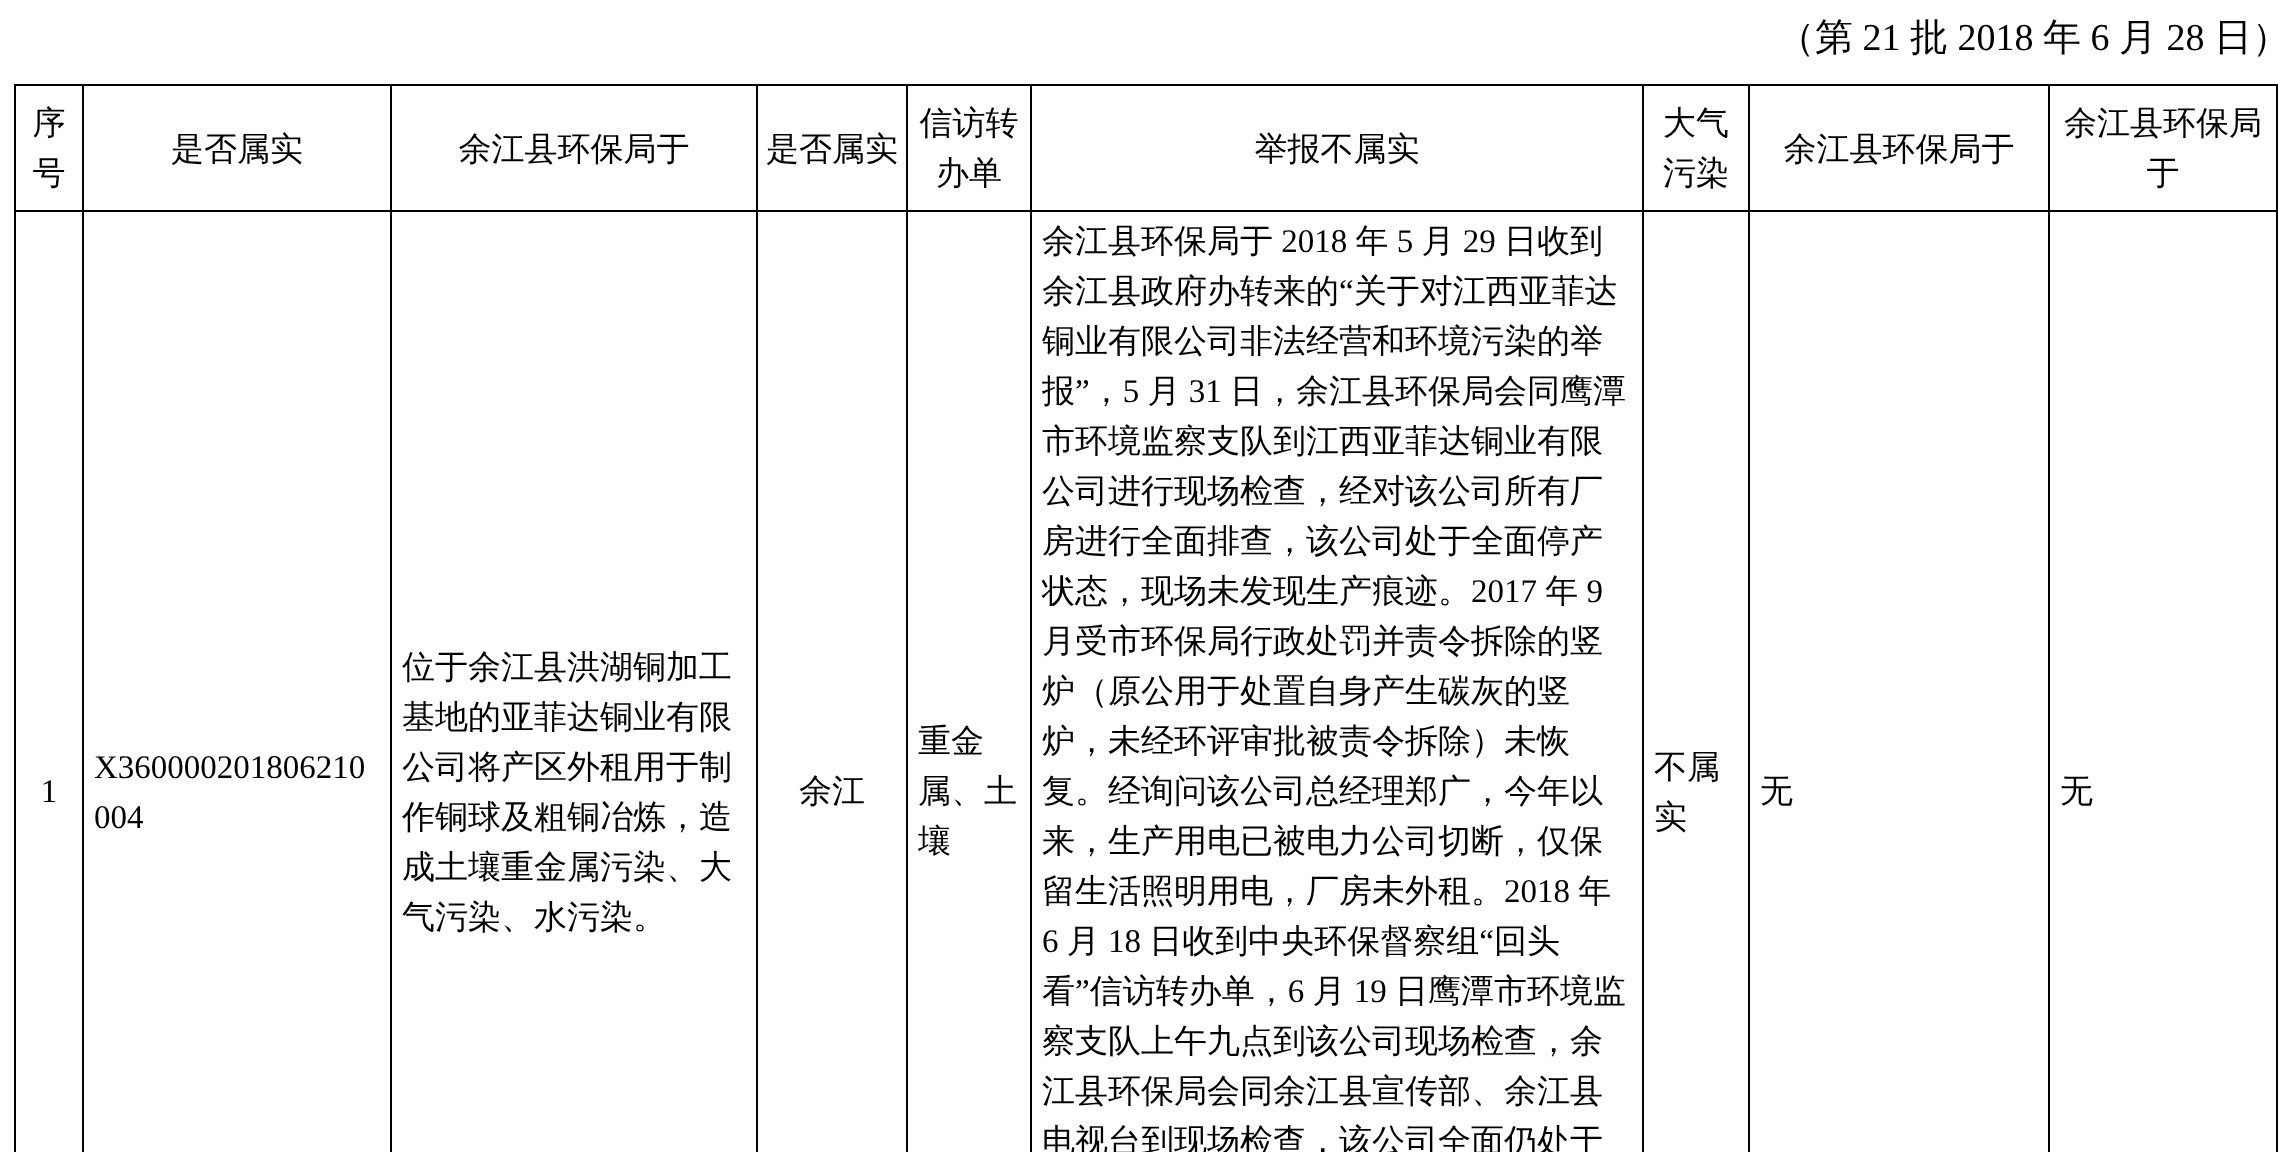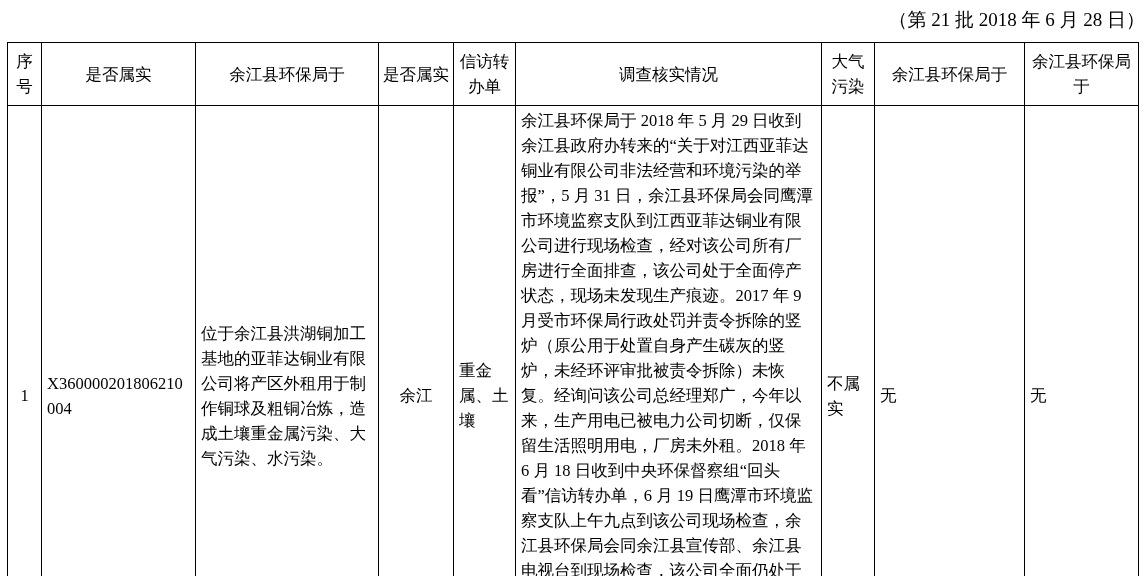--- a/index.html
+++ b/index.html
@@ -91,21 +91,21 @@
       <col class="c-handle">
       <col class="c-person">
     </colgroup>
     <thead>
       <tr>
         <th>序号</th>
         <th>是否属实</th>
         <th>余江县环保局于</th>
         <th>是否属实</th>
         <th>信访转办单</th>
-        <th>调查核实情况</th>
+        <th>举报不属实</th>
         <th>大气污染</th>
         <th>余江县环保局于</th>
         <th>余江县环保局于</th>
       </tr>
     </thead>
     <tbody>
       <tr>
         <td class="seq">1</td>
         <td class="code">X360000201806210004</td>
         <td class="desc">位于余江县洪湖铜加工基地的亚菲达铜业有限公司将产区外租用于制作铜球及粗铜冶炼，造成土壤重金属污染、大气污染、水污染。</td>

